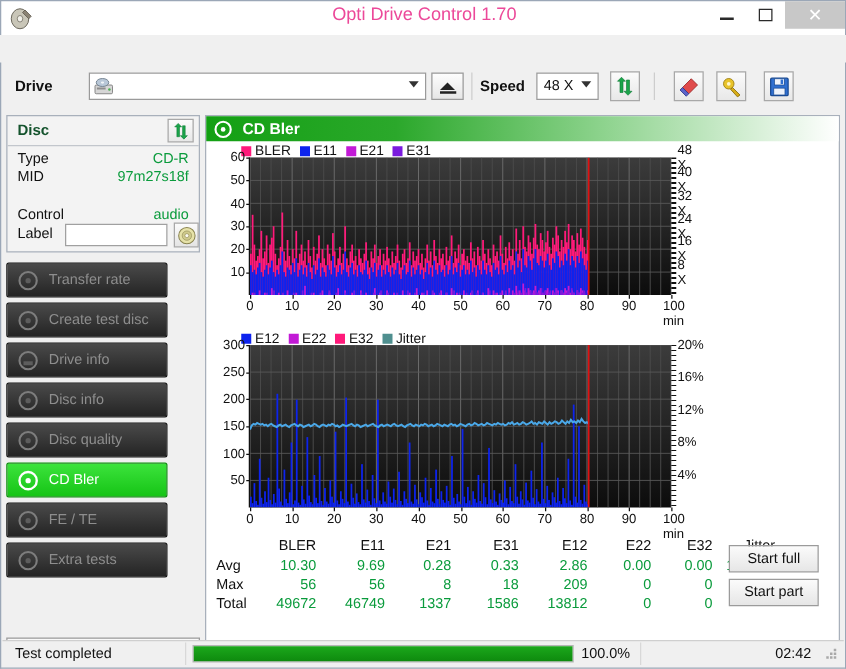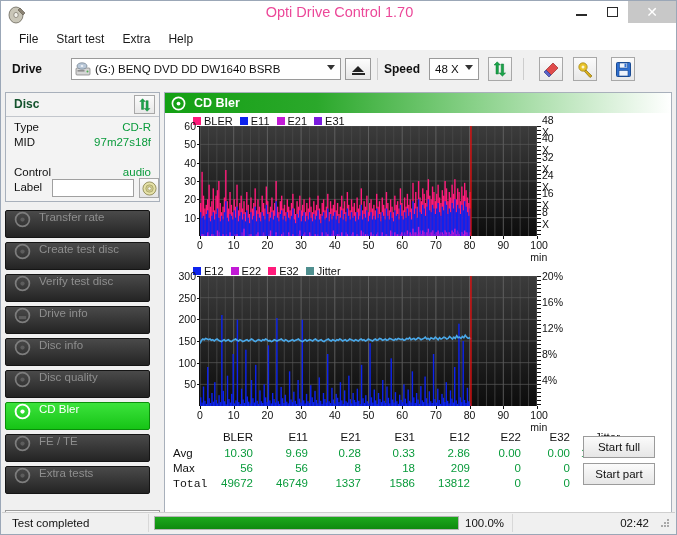--- a/index.html
+++ b/index.html
@@ -156,25 +156,25 @@
   }
   .label-cd-btn {
     position: absolute; left: 133px; top: 85px; width: 20px; height: 20px;
     background: linear-gradient(#fbfbfb,#e4e4e4); border: 1px solid #a8a8a8;
     display: flex; align-items: center; justify-content: center;
   }
 
   
   .navlist { position: absolute; left: 0; top: 118px; width: 155px; }
   .navbtn {
-    position: relative; width: 145px; height: 28px; margin-bottom: 4px;
+    position: relative; width: 129px; height: 28px; margin-bottom: 4px;
     background: linear-gradient(#4a4a4a,#242424);
     border: 1px solid #151515;
     border-radius: 2px;
-    display: flex; align-items: flex-start;
+    display: flex; align-items: center;
   }
   .navbtn.active {
     background: linear-gradient(#3ce33c,#16c416);
     border: 1px solid #0a8f0a;
   }
   .navbtn .nav-ico { width: 17px; height: 17px; margin-left: 8px; flex: none; }
   .navbtn .nav-label {
     font-size: 11.5px; color: #8e8e8e; margin-left: 8px;
   }
   .navbtn.active .nav-label { color: #ffffff; }
@@ -281,41 +281,34 @@
       <div class="minbar"></div>
     </div>
     <div class="wbtn wbtn-max">
       <div class="maxbox"></div>
     </div>
     <div class="wbtn wbtn-close">
       <span class="x">✕</span>
     </div>
   </div>
 
-  <div class="menubar">
-    <div class="menu-item">File</div>
-    <div class="menu-item">Start test</div>
-    <div class="menu-item">Extra</div>
-    <div class="menu-item">Help</div>
-  </div>
 
   <div class="client">
 
     <div class="drivebar">
       <div class="lbl-drive">Drive</div>
 
       <div class="drive-combo">
         <svg class="drive-icon" viewBox="0 0 16 14">
           <rect x="1" y="6" width="14" height="7" rx="1" fill="#d6d6d6" stroke="#7a7a7a" stroke-width="0.7"></rect>
           <rect x="2.5" y="8" width="7" height="1.6" fill="#8e8e8e"></rect>
           <circle cx="12.5" cy="9.5" r="1" fill="#4caf50"></circle>
           <ellipse cx="7" cy="4" rx="5" ry="3.2" fill="#b9c8d8" stroke="#6d7b8a" stroke-width="0.7"></ellipse>
           <ellipse cx="7" cy="4" rx="1.3" ry="0.9" fill="#f0f4f8"></ellipse>
         </svg>
-        <span class="drive-text">(G:)   BENQ DVD DD DW1640 BSRB</span>
         <span class="combo-arrow"></span>
       </div>
 
       <div class="eject-btn">
         <span class="eject-tri"></span>
         <span class="eject-bar"></span>
       </div>
 
       <div class="sep-v" style="left:376px;"></div>
       <div class="lbl-speed">Speed</div>
@@ -405,27 +398,20 @@
             <circle cx="8" cy="8" r="2" fill="#5d5d5d"></circle>
           </svg>
           <span class="nav-label">Transfer rate</span>
         </div>
         <div class="navbtn">
           <svg class="nav-ico" viewBox="0 0 16 16">
             <circle cx="8" cy="8" r="6.5" fill="none" stroke="#7d7d7d" stroke-width="1.6"></circle>
             <circle cx="8" cy="8" r="2" fill="#5d5d5d"></circle>
           </svg>
           <span class="nav-label">Create test disc</span>
-        </div>
-        <div class="navbtn">
-          <svg class="nav-ico" viewBox="0 0 16 16">
-            <circle cx="8" cy="8" r="6.5" fill="none" stroke="#7d7d7d" stroke-width="1.6"></circle>
-            <circle cx="8" cy="8" r="2" fill="#5d5d5d"></circle>
-          </svg>
-          <span class="nav-label">Verify test disc</span>
         </div>
         <div class="navbtn">
           <svg class="nav-ico" viewBox="0 0 16 16">
             <circle cx="8" cy="8" r="6.5" fill="none" stroke="#7d7d7d" stroke-width="1.6"></circle>
             <rect x="4.5" y="8.5" width="7" height="3" fill="#5d5d5d"></rect>
           </svg>
           <span class="nav-label">Drive info</span>
         </div>
         <div class="navbtn">
           <svg class="nav-ico" viewBox="0 0 16 16">
@@ -1457,21 +1443,21 @@
           <div class="st-cell" style="left: 395px; width: 60px; top: 16px;">10.17%</div>
           <div class="st-rowlbl" style="left: 8px; top: 31px;">Max</div>
           <div class="st-cell" style="left: 28px; width: 60px; top: 31px;">56</div>
           <div class="st-cell" style="left: 83px; width: 60px; top: 31px;">56</div>
           <div class="st-cell" style="left: 136px; width: 60px; top: 31px;">8</div>
           <div class="st-cell" style="left: 190px; width: 60px; top: 31px;">18</div>
           <div class="st-cell" style="left: 245px; width: 60px; top: 31px;">209</div>
           <div class="st-cell" style="left: 296px; width: 60px; top: 31px;">0</div>
           <div class="st-cell" style="left: 345px; width: 60px; top: 31px;">0</div>
           <div class="st-cell" style="left: 395px; width: 60px; top: 31px;">11.5%</div>
-          <div class="st-rowlbl" style="left: 8px; top: 46px; font-family: Liberation Mono, monospace;">Total</div>
+          <div class="st-rowlbl" style="left: 8px; top: 46px;">Total</div>
           <div class="st-cell" style="left: 28px; width: 60px; top: 46px;">49672</div>
           <div class="st-cell" style="left: 83px; width: 60px; top: 46px;">46749</div>
           <div class="st-cell" style="left: 136px; width: 60px; top: 46px;">1337</div>
           <div class="st-cell" style="left: 190px; width: 60px; top: 46px;">1586</div>
           <div class="st-cell" style="left: 245px; width: 60px; top: 46px;">13812</div>
           <div class="st-cell" style="left: 296px; width: 60px; top: 46px;">0</div>
           <div class="st-cell" style="left: 345px; width: 60px; top: 46px;">0</div>
         </div>
 
       <div class="startbtn" style="left:418px; top:343px;">Start full</div>

